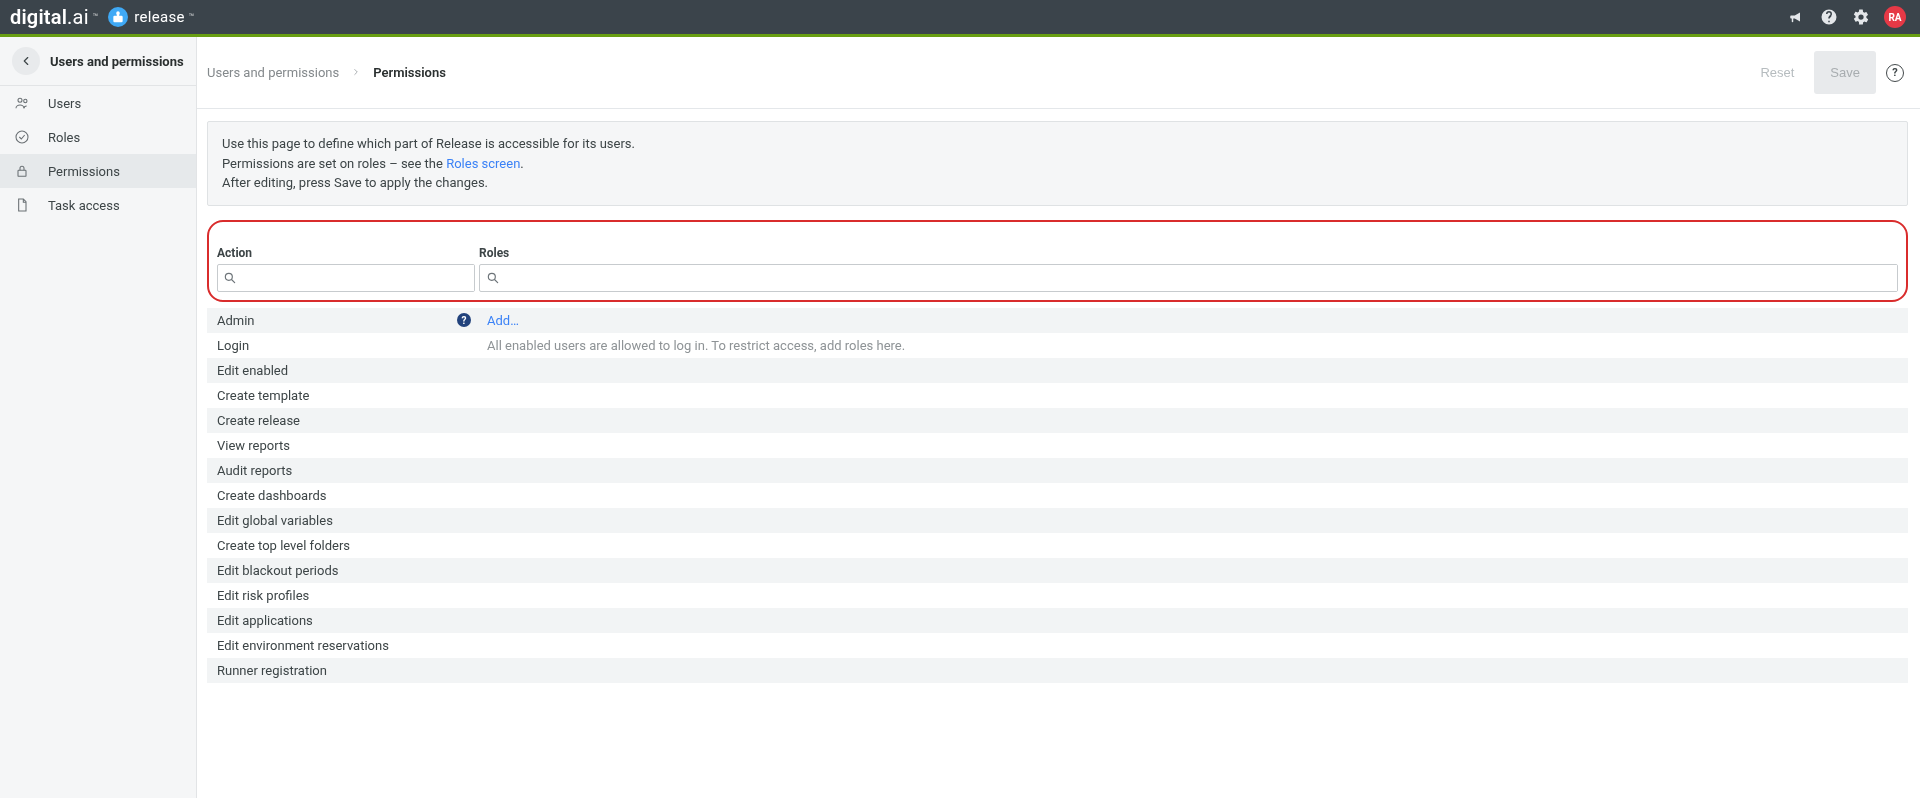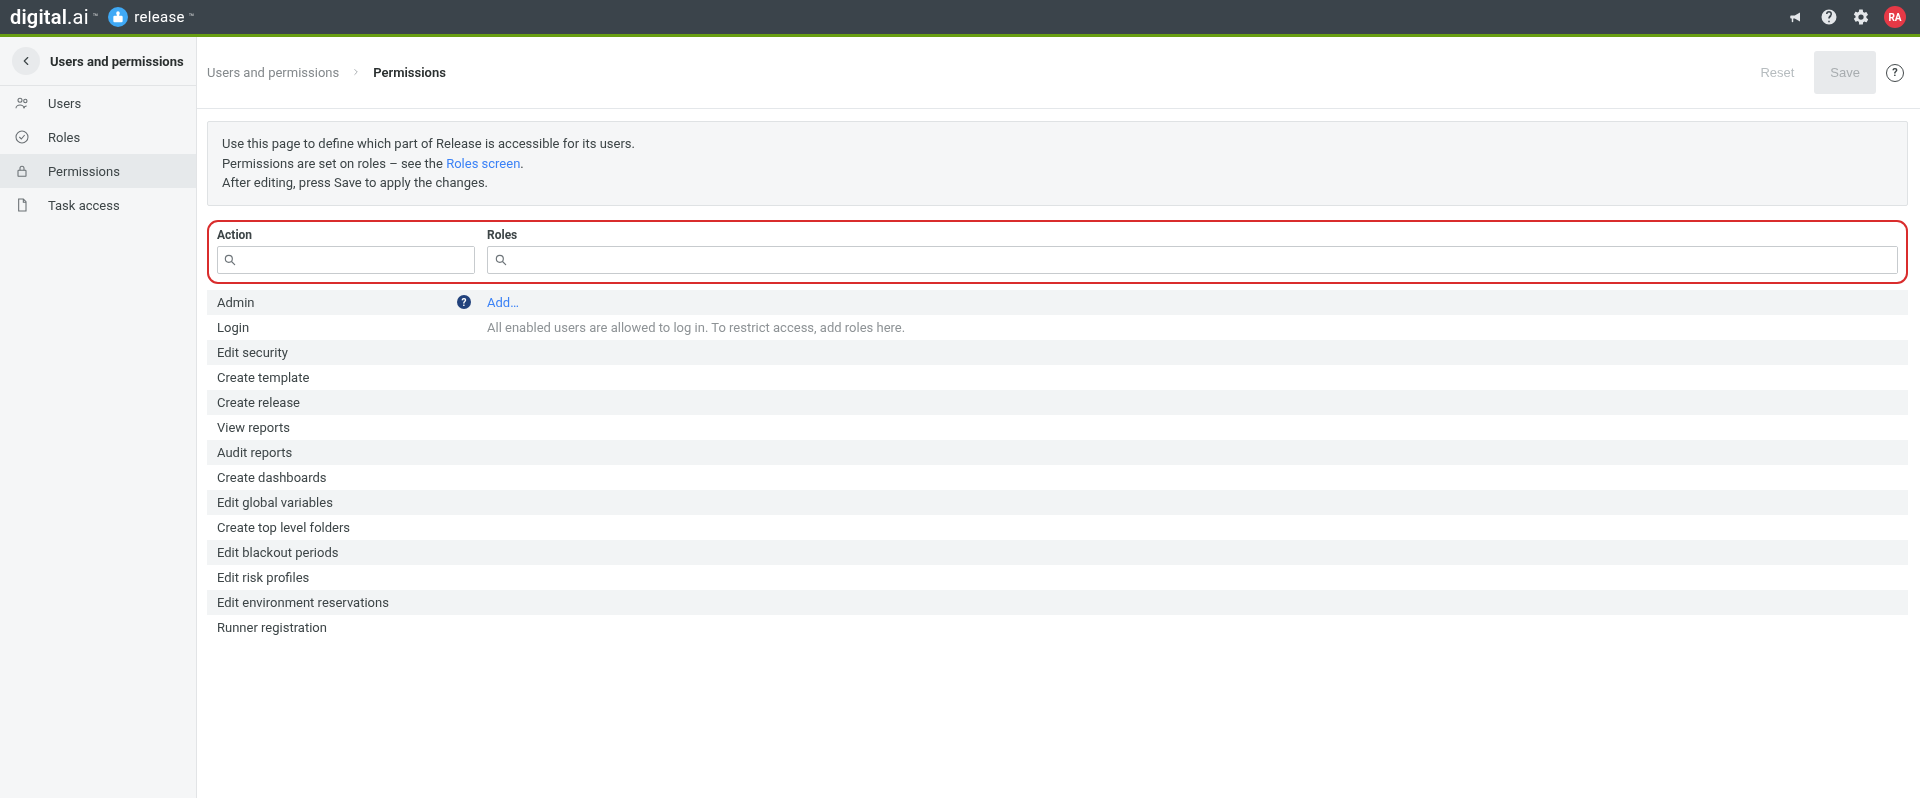--- a/index.html
+++ b/index.html
@@ -121,24 +121,24 @@
     border-radius: 2px;
     padding: 12px 14px;
     color: #3d4547;
     line-height: 1.5;
   }
   .info-box a { color: #3b82f6; text-decoration: none; }
 
   .filters-row {
     margin-top: 14px;
     border: 2px solid #d92c2c;
-    border-radius: 11px;
-    padding: 6px 8px 8px 8px;
+    border-radius: 16px;
+    padding: 24px 8px 8px 8px;
     display: flex;
-    gap: 12px;
+    gap: 4px;
   }
   .filter-col { display: flex; flex-direction: column; gap: 4px; }
   .filter-col.action-col { width: 258px; flex: 0 0 auto; }
   .filter-col.roles-col { flex: 1; }
   .filter-label { font-weight: 700; color: #3d4547; font-size: 12px; }
   .search-input {
     display: flex; align-items: center;
     border: 1px solid #c7cbce; border-radius: 2px;
     height: 28px; background: #fff;
   }
@@ -319,21 +319,21 @@
             <div class="perm-roles"><span class="add-link">Add…</span></div>
           </div>
           <div class="perm-row">
             <div class="perm-action">
               <span>Login</span>
             </div>
             <div class="perm-roles">All enabled users are allowed to log in. To restrict access, add roles here.</div>
           </div>
           <div class="perm-row">
             <div class="perm-action">
-              <span>Edit security</span>
+              <span>Edit enabled</span>
             </div>
             <div class="perm-roles"></div>
           </div>
           <div class="perm-row">
             <div class="perm-action">
               <span>Create template</span>
             </div>
             <div class="perm-roles"></div>
           </div>
           <div class="perm-row">
@@ -374,20 +374,26 @@
           </div>
           <div class="perm-row">
             <div class="perm-action">
               <span>Edit blackout periods</span>
             </div>
             <div class="perm-roles"></div>
           </div>
           <div class="perm-row">
             <div class="perm-action">
               <span>Edit risk profiles</span>
+            </div>
+            <div class="perm-roles"></div>
+          </div>
+          <div class="perm-row">
+            <div class="perm-action">
+              <span>Edit applications</span>
             </div>
             <div class="perm-roles"></div>
           </div>
           <div class="perm-row">
             <div class="perm-action">
               <span>Edit environment reservations</span>
             </div>
             <div class="perm-roles"></div>
           </div>
           <div class="perm-row">

